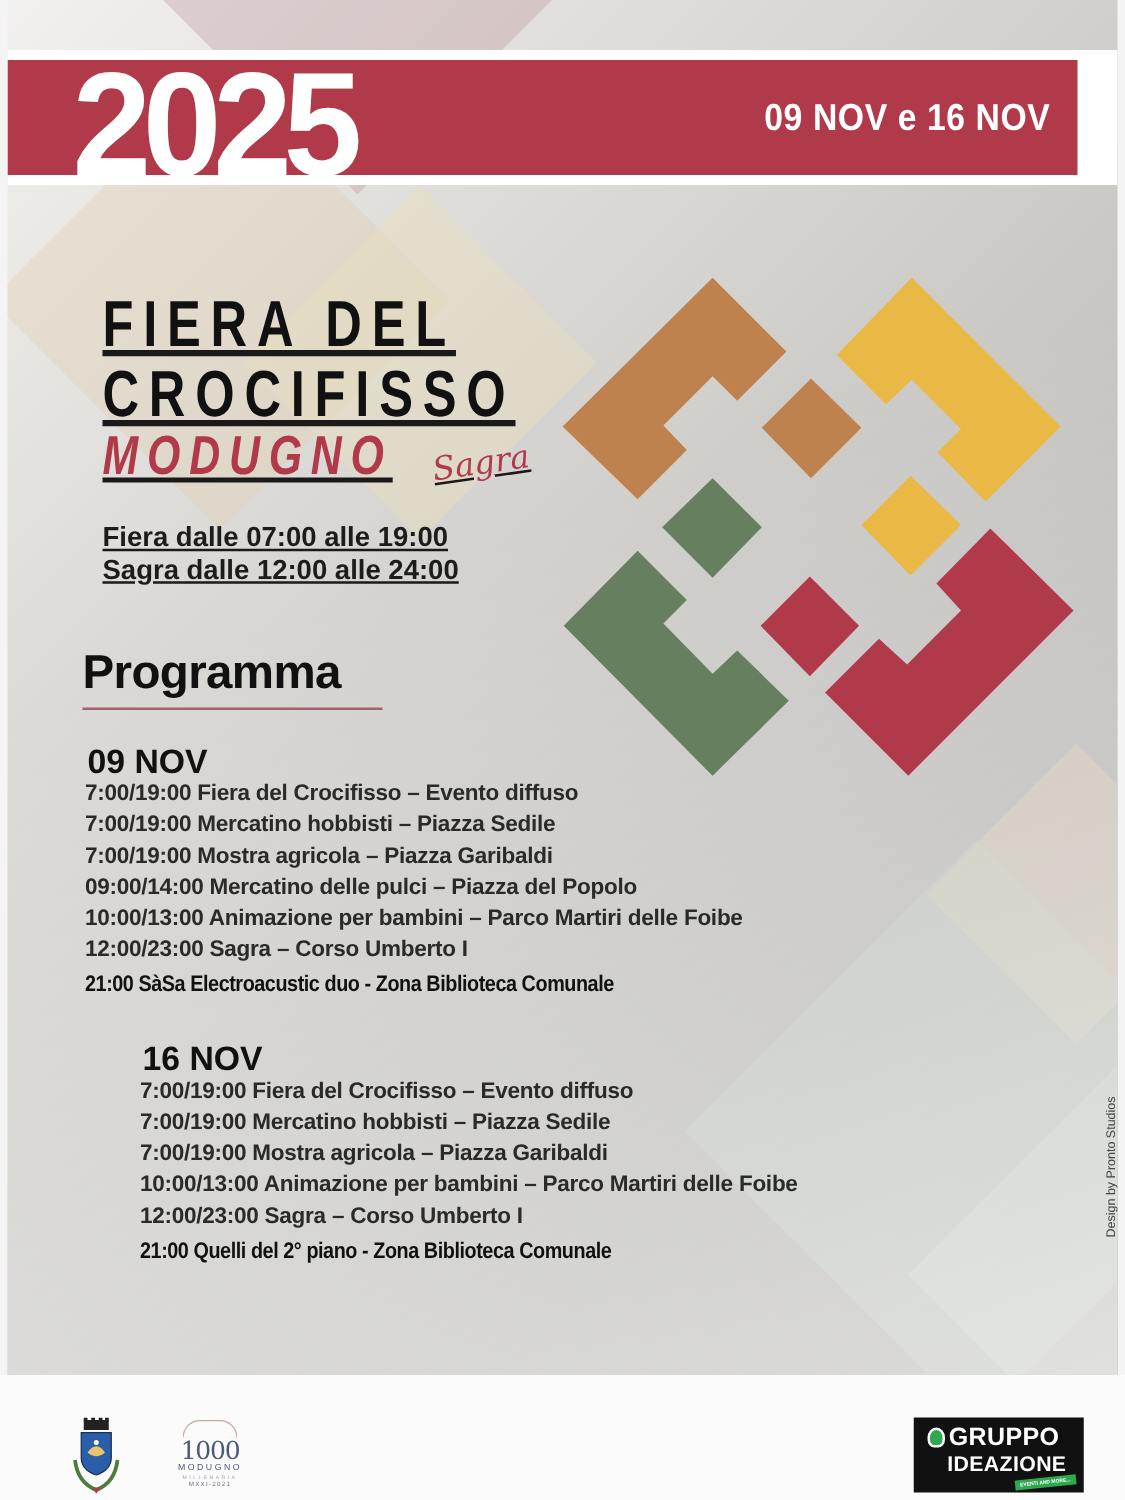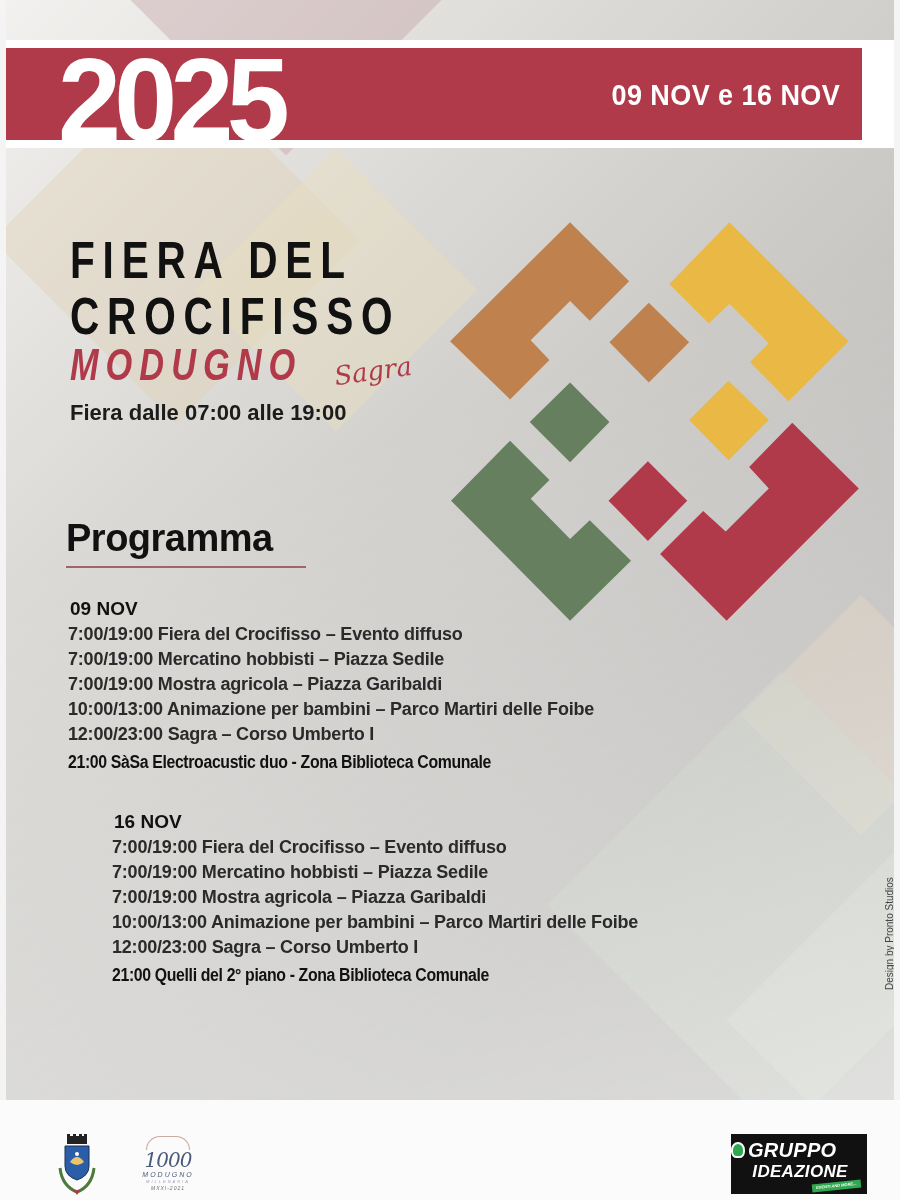--- a/index.html
+++ b/index.html
@@ -66,21 +66,21 @@
       right: 22px; top: 30px;
       font-weight: 700;
       font-size: 30px;
       color: #fff;
       letter-spacing: 0.5px;
       transform: scaleX(0.9);
       transform-origin: right center;
     }
 
     
-    .title-block { position: absolute; left: 64px; top: 232px; z-index: 3; }
+    .title-block { position: absolute; left: 76px; top: 232px; z-index: 3; text-decoration: underline; }
     .title-line {
       font-family: "Liberation Sans Narrow", "Liberation Sans", sans-serif;
       font-weight: 700;
       font-size: 52px;
       line-height: 56px;
       letter-spacing: 10px;
       color: #111;
       transform: scaleX(0.78);
       transform-origin: left center;
       white-space: nowrap;
@@ -101,21 +101,21 @@
     }
     .sagra-script {
       font-family: "DejaVu Serif", serif;
       font-style: italic;
       font-size: 26px;
       color: #b13a4a;
       transform: rotate(-8deg);
       display: inline-block;
       margin-left: 14px;
     }
-    .hours { margin-top: 12px; }
+    .hours { margin-top: 29px; }
     .hours-line {
       font-weight: 700;
       font-size: 22px;
       line-height: 26px;
       color: #1c1c1c;
       white-space: nowrap;
     }
 
     
     .logo { position: absolute; left: 430px; top: 200px; width: 450px; height: 440px; z-index: 3; }
@@ -132,21 +132,21 @@
     }
     .programma-rule {
       width: 240px; height: 2px;
       background: #a0656b;
       margin-top: 6px;
     }
     .day { margin-top: 28px; }
     .day + .day { margin-top: 34px; margin-left: 44px; }
     .day-title {
       font-weight: 700;
-      font-size: 19px;
+      font-size: 27px;
       line-height: 26px;
       color: #111;
       margin-left: 4px;
     }
     .event {
       font-size: 18px;
       line-height: 25px;
       color: #2a2a2a;
       white-space: nowrap;
       margin-left: 2px;
@@ -168,21 +168,21 @@
       left: 878px; top: 990px;
       font-size: 10px;
       color: #444;
       white-space: nowrap;
       transform: rotate(-90deg);
       transform-origin: left top;
       z-index: 3;
     }
 
     
-    .footer { position: absolute; left: 0; top: 1100px; width: 900px; height: 100px; background: #fbfbfb; font-style: italic; }
+    .footer { position: absolute; left: 0; top: 1100px; width: 900px; height: 100px; background: #fbfbfb; }
     .crest { position: absolute; left: 56px; top: 34px; width: 42px; height: 62px; }
     .millenaria { position: absolute; left: 128px; top: 36px; width: 80px; height: 60px; text-align: center; }
     .mil-arch {
       width: 44px; height: 14px;
       margin: 0 auto;
       border: 1.5px solid #c9a9a0;
       border-bottom: none;
       border-radius: 22px 22px 0 0;
     }
     .mil-num {
@@ -194,21 +194,21 @@
     }
     .mil-name { font-size: 7px; letter-spacing: 2px; color: #4b5a7a; line-height: 9px; }
     .mil-sub  { font-size: 4px;  letter-spacing: 2px; color: #a0a0b8; line-height: 6px; }
     .mil-year { font-size: 5px;  letter-spacing: 1px; color: #6a6a7a; line-height: 7px; }
 
     .ideazione {
       position: absolute;
       left: 731px; top: 34px;
       width: 136px; height: 60px;
       background: #111;
-      padding: 5px 0 0 0;
+      padding: 5px 0 0 11px;
     }
     .idea-row { display: flex; align-items: center; }
     .bulb {
       width: 14px; height: 16px;
       border: 2px solid #fff;
       border-radius: 50% 50% 40% 40%;
       background: #2fa84f;
       margin-right: 3px;
     }
     .idea-1 { font-weight: 700; font-size: 20px; line-height: 22px; color: #fff; letter-spacing: 0.3px; }
@@ -245,20 +245,21 @@
 
   <div class="title-block">
     <div class="title-line">FIERA DEL</div>
     <div class="title-line">CROCIFISSO</div>
     <div class="subtitle-row">
       <span class="modugno">MODUGNO</span>
       <span class="sagra-script">Sagra</span>
     </div>
     <div class="hours">
       <div class="hours-line">Fiera dalle 07:00 alle 19:00</div>
+      <div class="hours-line">Sagra dalle 12:00 alle 24:00</div>
     </div>
   </div>
 
   <div class="logo">
     <svg viewBox="0 0 480 450" xmlns="http://www.w3.org/2000/svg">
 
       <polygon fill="#bf824e" points="143,14 206,77 164,119 143,98 101,140 121,161 79,203 15,141"></polygon>
 
       <polygon fill="#bf824e" points="227,100 270,142 227,185 185,142"></polygon>
 
@@ -278,20 +279,21 @@
 
   <div class="programma">
     <div class="programma-title">Programma</div>
     <div class="programma-rule"></div>
 
     <div class="day">
       <div class="day-title">09 NOV</div>
       <div class="event">7:00/19:00 Fiera del Crocifisso – Evento diffuso</div>
       <div class="event">7:00/19:00 Mercatino hobbisti – Piazza Sedile</div>
       <div class="event">7:00/19:00 Mostra agricola – Piazza Garibaldi</div>
+      <div class="event">09:00/14:00 Mercatino delle pulci – Piazza del Popolo</div>
       <div class="event">10:00/13:00 Animazione per bambini – Parco Martiri delle Foibe</div>
       <div class="event">12:00/23:00 Sagra – Corso Umberto I</div>
       <div class="event highlight">21:00 SàSa Electroacustic duo - Zona Biblioteca Comunale</div>
     </div>
 
     <div class="day">
       <div class="day-title">16 NOV</div>
       <div class="event">7:00/19:00 Fiera del Crocifisso – Evento diffuso</div>
       <div class="event">7:00/19:00 Mercatino hobbisti – Piazza Sedile</div>
       <div class="event">7:00/19:00 Mostra agricola – Piazza Garibaldi</div>

